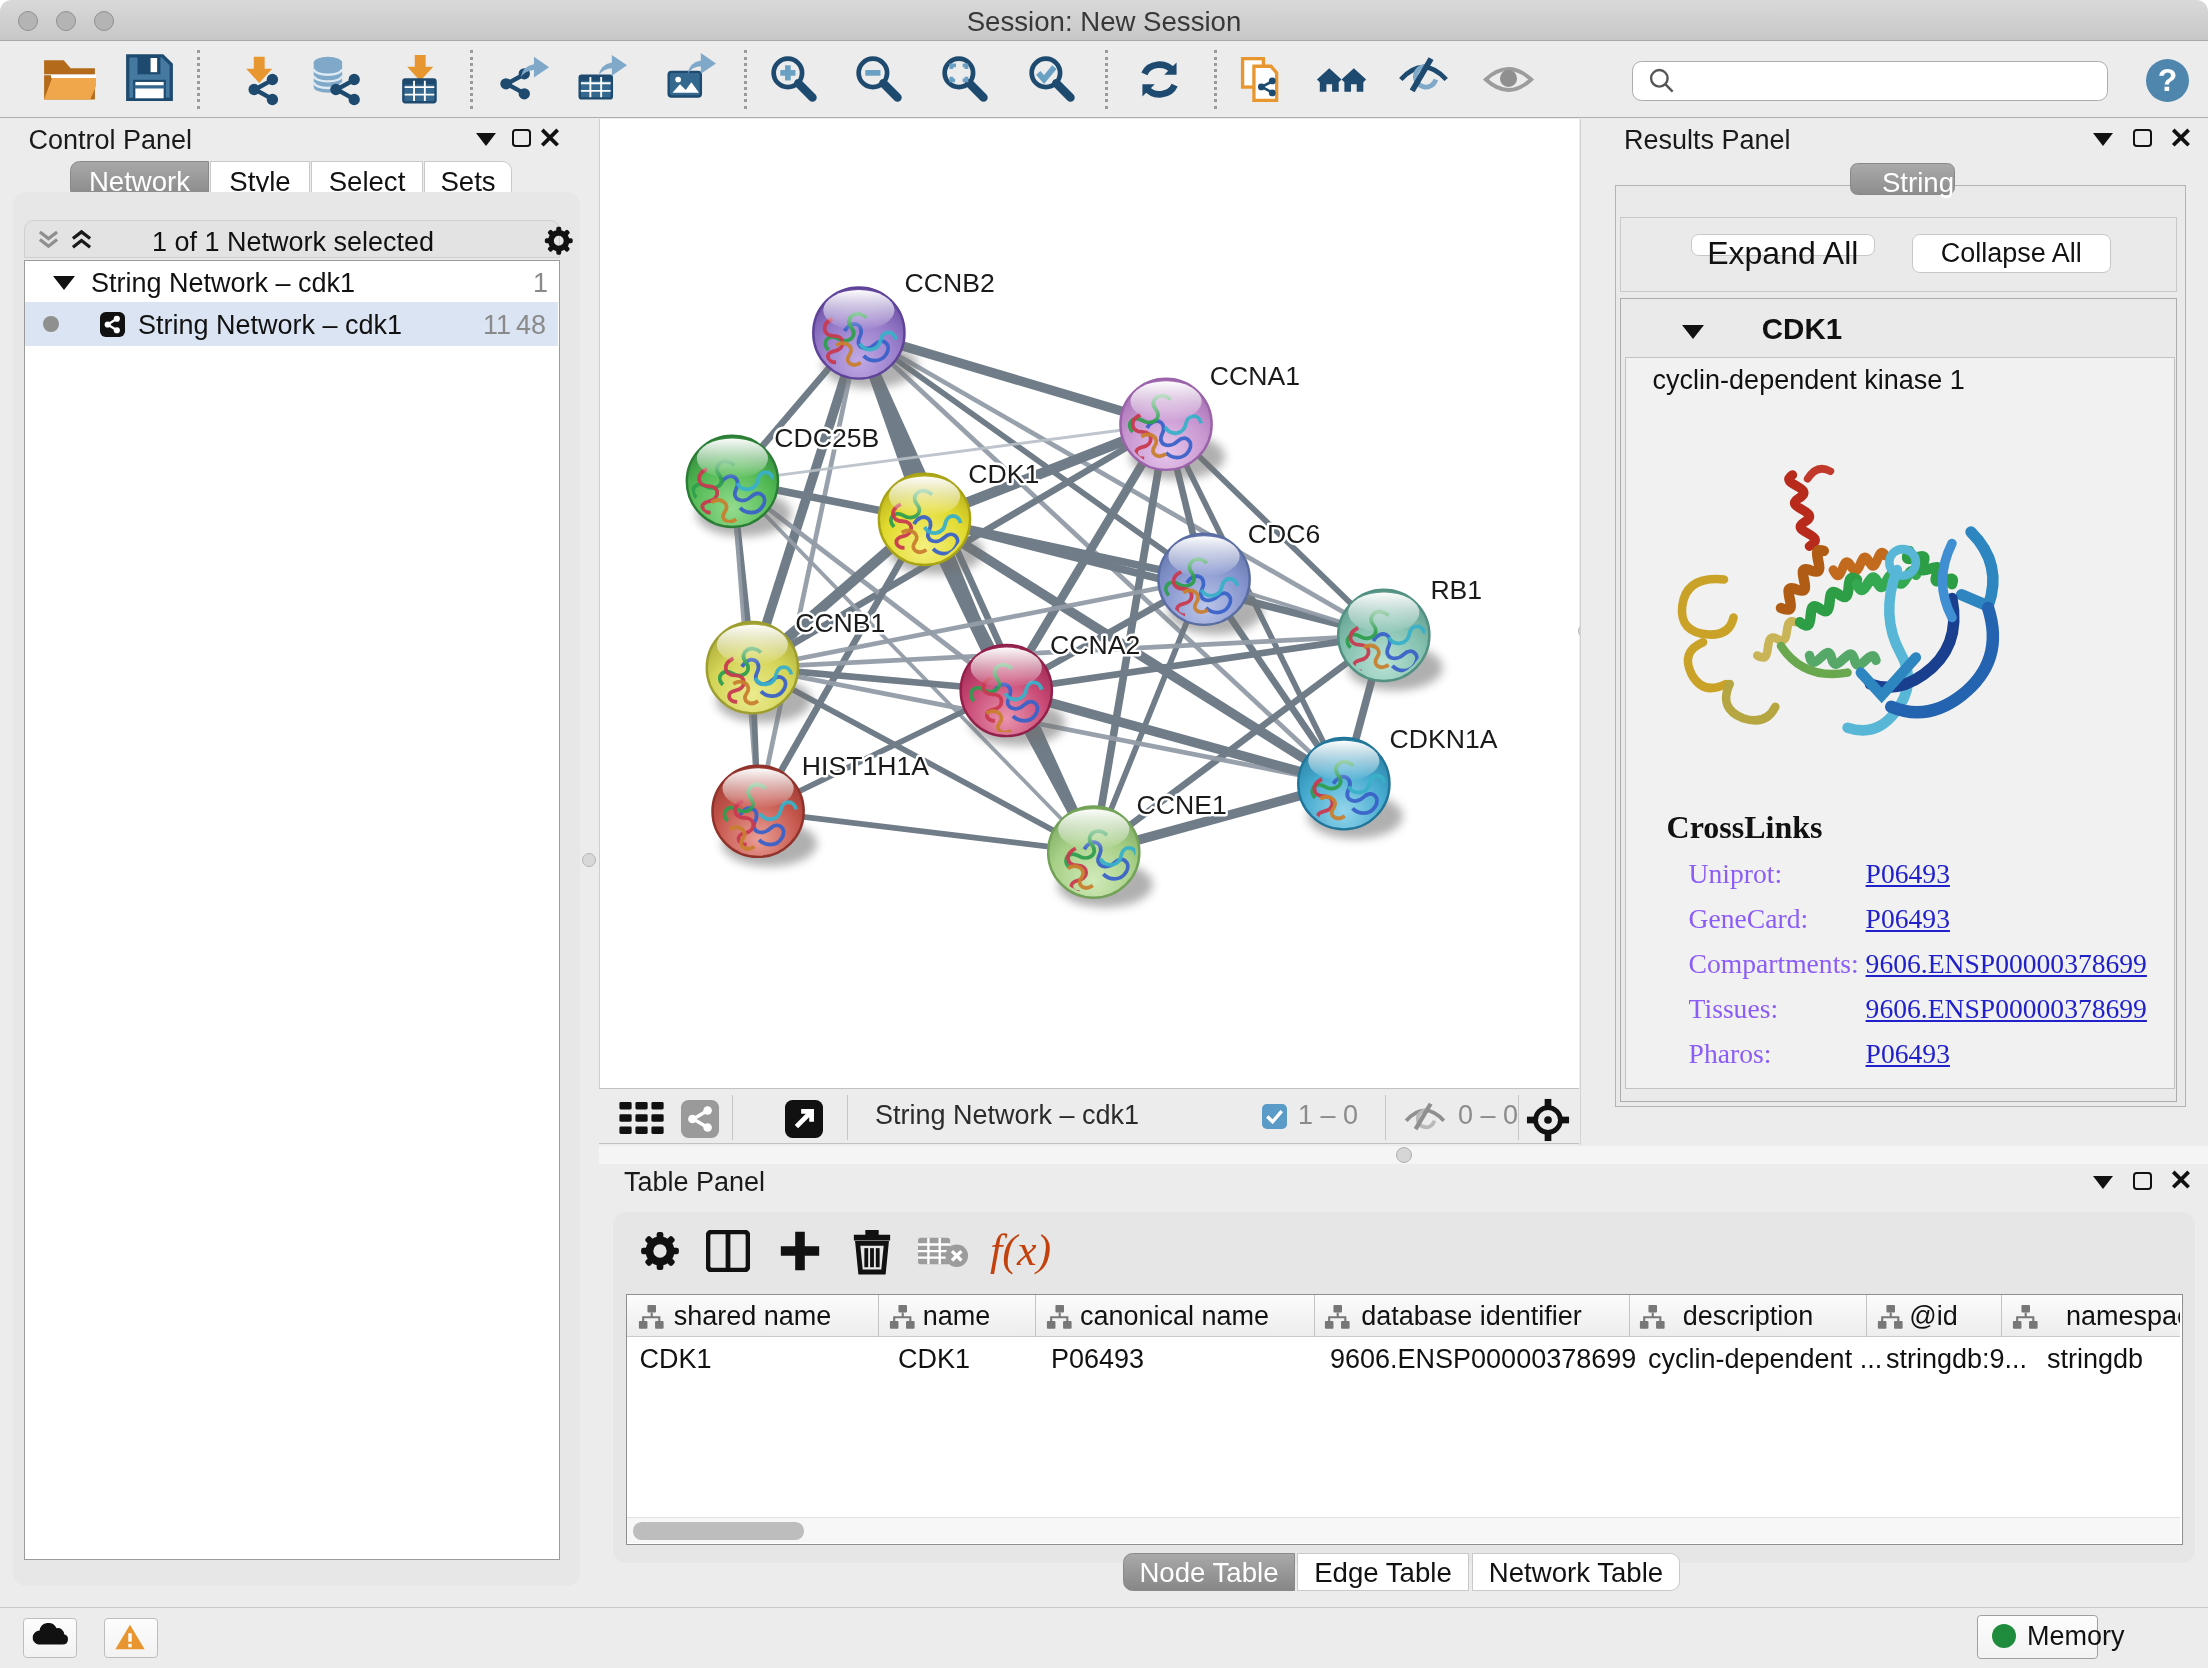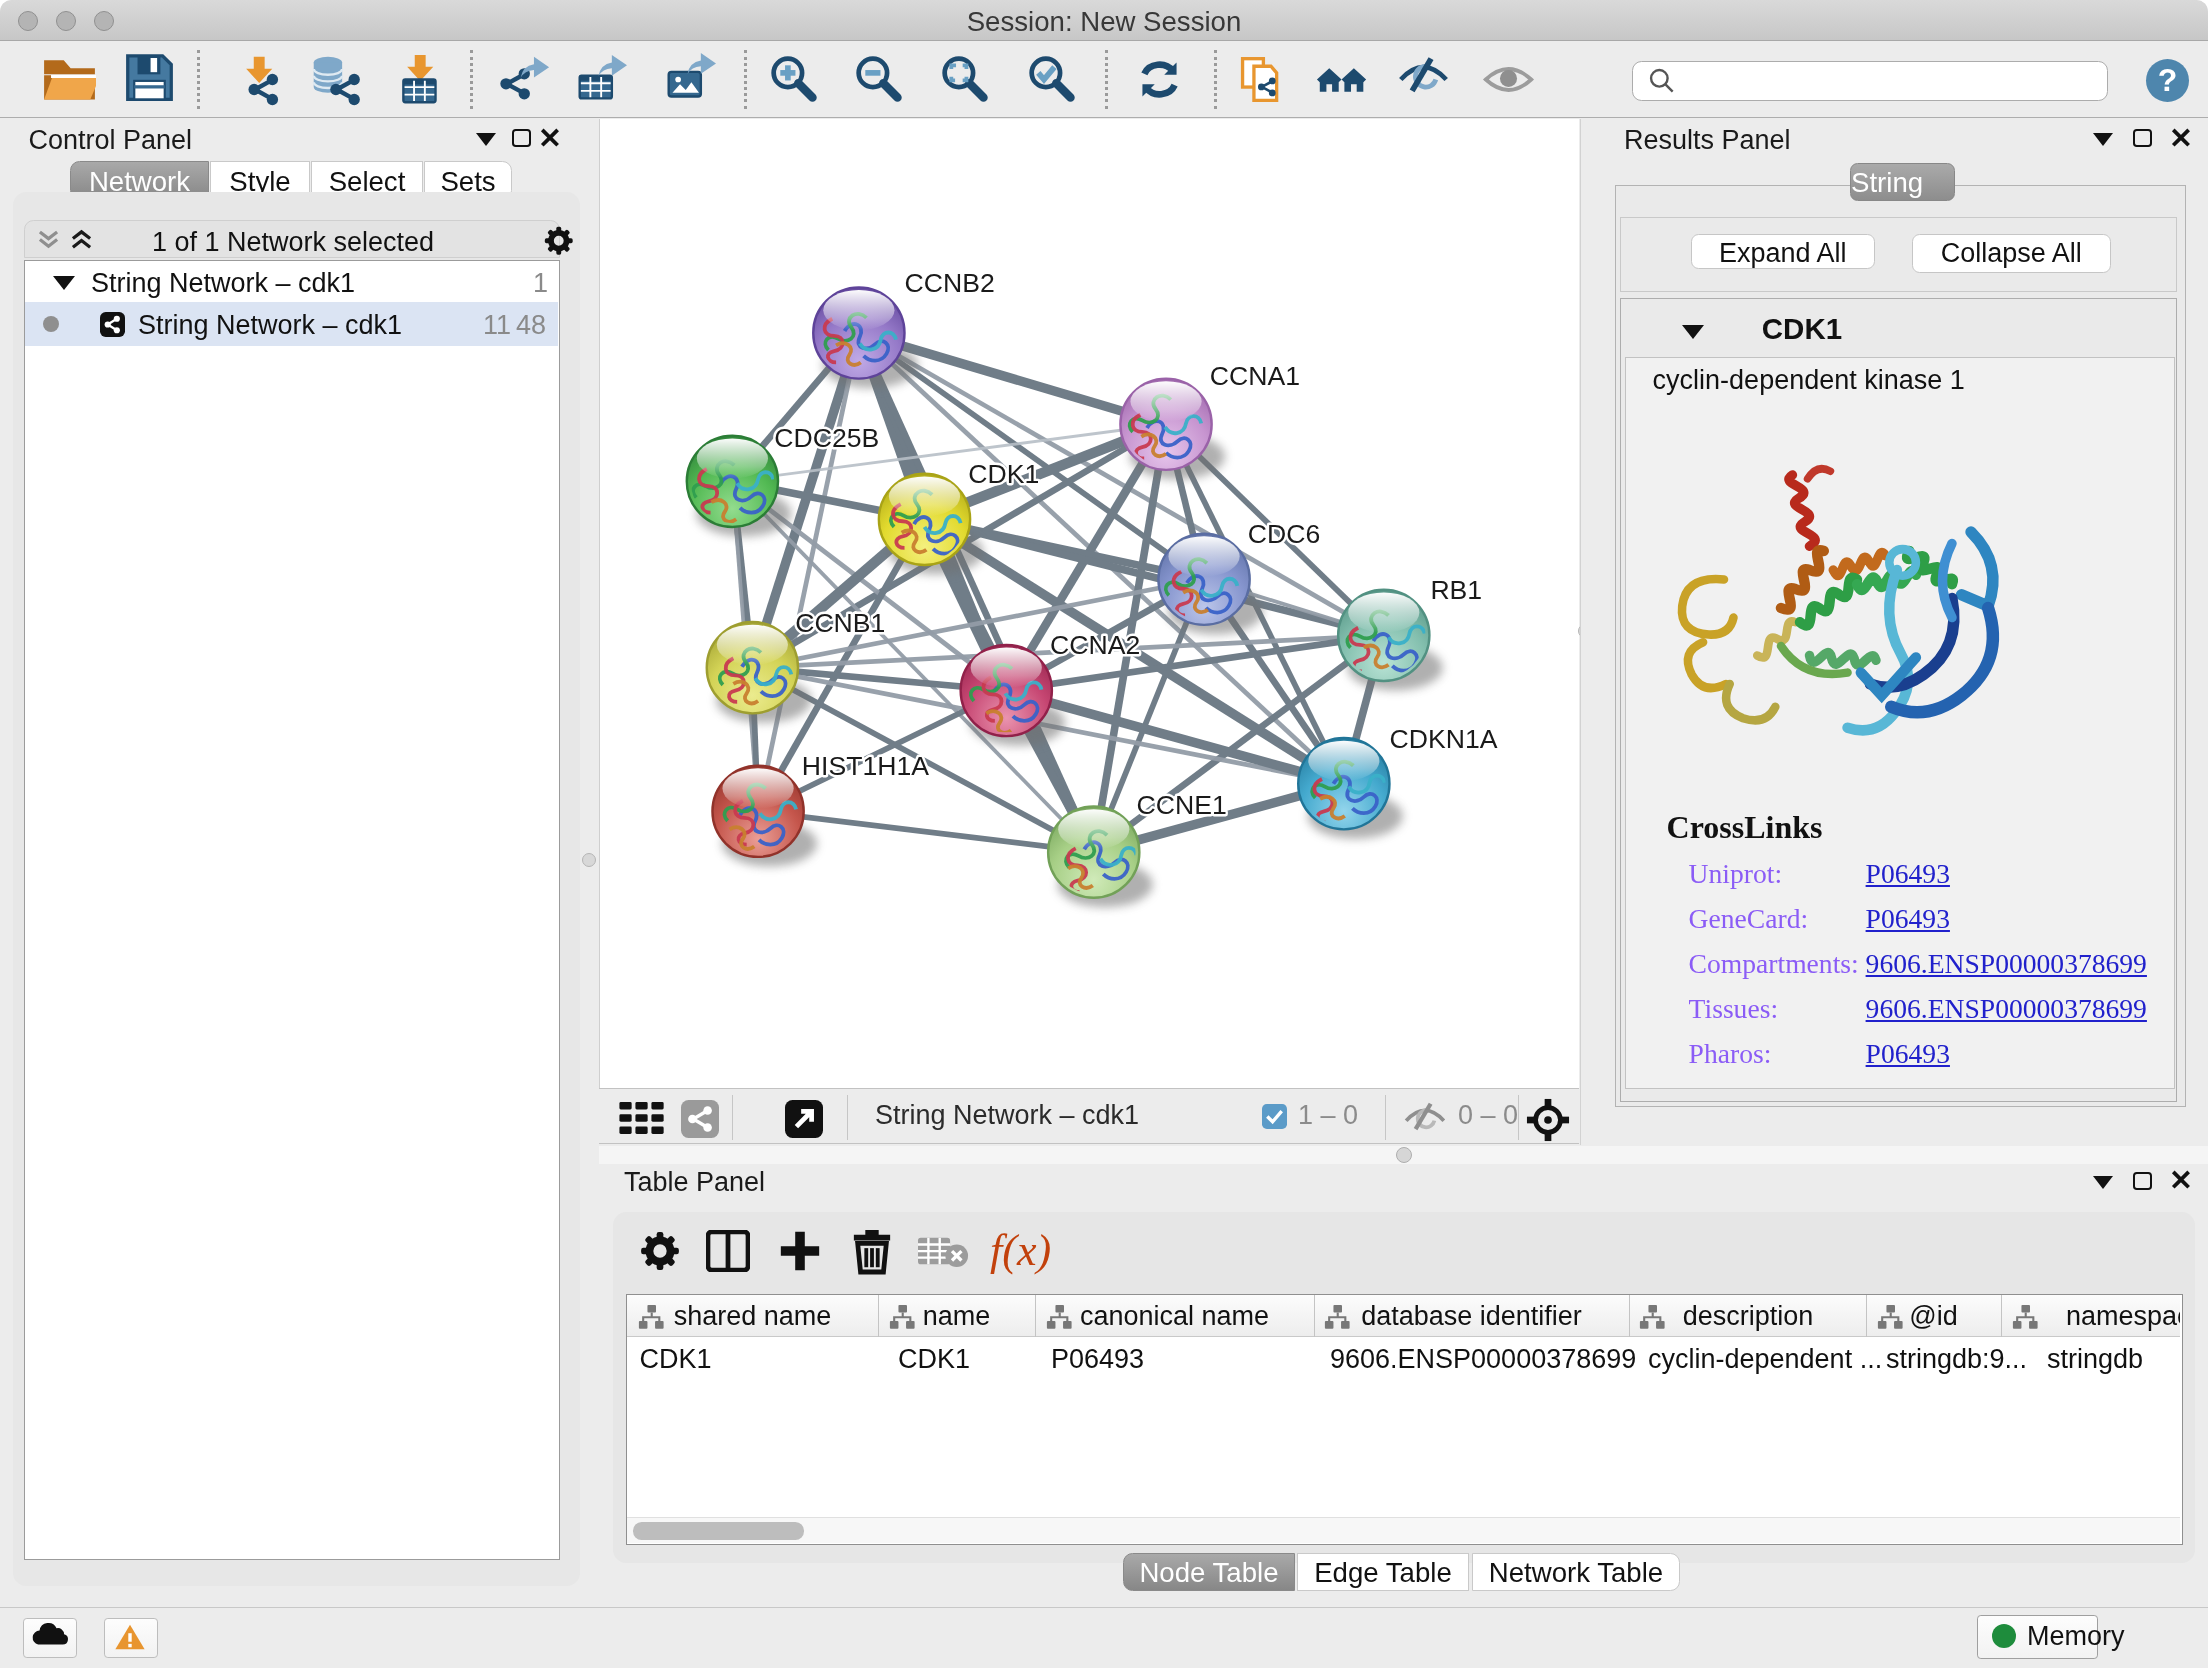--- a/index.html
+++ b/index.html
@@ -627,21 +627,21 @@
 
   <div id="results"></div>
   <div class="phead abs" style="left:1624px; top:125px;">Results Panel</div>
   <div class="ph-tri" style="left:2093px; top:133px;"></div>
   <div class="ph-sq" style="left:2133px; top:129px;"></div>
   <div class="ph-x" style="left:2169px; top:124px;">✕</div>
 
   <div class="abs" style="left:1615px; top:185px; width:571px; height:922px; background:#eaeaea; border:1.9px solid #b3b3b3;">
 
     <div class="abs" style="left:3.8px; top:31px; width:557px; height:75px; border:1.9px solid #c9c9c9;">
-      <div class="abs" style="left:70px; top:16px; width:184px; height:35px; background:#fff; border:1.9px solid #c6c6c6; border-radius:7.6px; text-align:center; font-size:27px; line-height:36px; color:#111;">Expand All</div>
+      <div class="abs" style="left:70px; top:16px; width:184px; height:22px; background:#fff; border:1.9px solid #c6c6c6; border-radius:7.6px; text-align:center; font-size:32px; line-height:36px; color:#111;">Expand All</div>
       <div class="abs" style="left:291px; top:16px; width:199px; height:39px; background:#fff; border:1.9px solid #c6c6c6; border-radius:7.6px; text-align:center; font-size:27px; line-height:36px; color:#111;">Collapse All</div>
     </div>
 
     <div class="abs" style="left:3.8px; top:112px; width:557px; height:804px; border:1.9px solid #adadad;">
       <div class="ph-tri" style="left:61px; top:26px; border-left-width:11.4px; border-right-width:11.4px; border-top-width:14.3px;"></div>
       <div class="abs" style="left:141px; top:13.3px; font-size:29.5px; font-weight:bold; color:#111;">CDK1</div>
       <div class="abs" style="left:3.8px; top:58px; width:550px; height:732px; background:#f1f1f1; border:1.9px solid #c2c2c2;">
         <div class="abs" style="left:27px; top:6.7px; font-size:27px; color:#111;">cyclin-dependent kinase 1</div>
         <div id="PROTEIN" class="abs" style="left:41px; top:98px;"><svg width="361" height="304" viewBox="0 0 380 320">
               <g fill="none" stroke-linecap="round">
@@ -670,21 +670,21 @@
         <div style="position:absolute; left:41px; top:451px; font-family:'Liberation Serif',serif; font-size:32px; font-weight:bold; color:#111;">CrossLinks</div>
         <div style="position:absolute; left:63px; top:493px; font-family:'Liberation Serif',serif; font-size:27.6px; color:#8b5cf6; line-height:45px;">
           Uniprot:<br>GeneCard:<br>Compartments:<br>Tissues:<br>Pharos:
         </div>
         <div style="position:absolute; left:240px; top:493px; font-family:'Liberation Serif',serif; font-size:27.6px; line-height:45px;">
           <a class="lnk">P06493</a><br><a class="lnk">P06493</a><br><a class="lnk">9606.ENSP00000378699</a><br><a class="lnk">9606.ENSP00000378699</a><br><a class="lnk">P06493</a>
         </div>
       </div>
     </div>
 
-    <div class="abs" style="left:234px; top:-23px; width:105px; height:38px; background:linear-gradient(#aaaaaa,#8d8d8d); border:1px solid #888; border-radius:7.6px; color:#fff; text-align:left; font-size:27.6px; line-height:38px;">String</div>
+    <div class="abs" style="left:234px; top:-23px; width:105px; height:32px; background:linear-gradient(#aaaaaa,#8d8d8d); border:1px solid #888; border-radius:7.6px; color:#fff; text-align:right; font-size:27.6px; line-height:38px;">String</div>
   </div>
 
   <div id="tablepanel"></div>
   <div class="phead abs" style="left:624px; top:1167px;">Table Panel</div>
   <div class="ph-tri" style="left:2093px; top:1176px;"></div>
   <div class="ph-sq" style="left:2133px; top:1172px;"></div>
   <div class="ph-x" style="left:2169px; top:1166px;">✕</div>
 
   <div class="abs" style="left:613px; top:1212px; width:1582px; height:351px; background:#e6e6e6; border-radius:13.3px;"></div>
 

